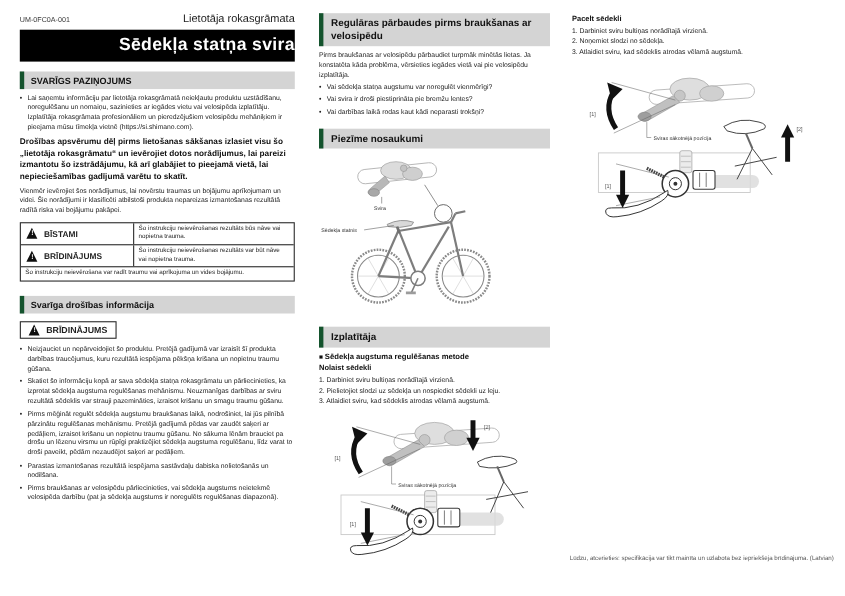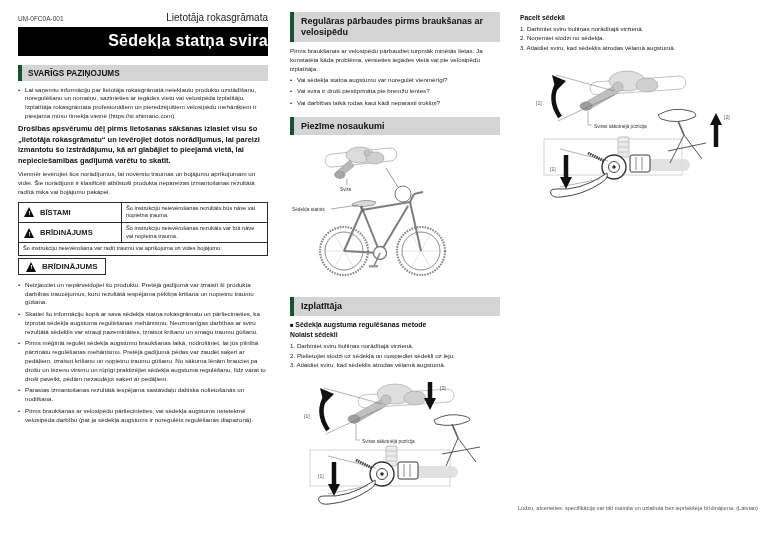--- a/index.html
+++ b/index.html
@@ -89,20 +89,21 @@
           <span class="tri"></span>
           <span>BRĪDINĀJUMS</span>
         </div>
         <div class="sev-desc">Šo instrukciju neievērošanas rezultāts var būt nāve vai nopietna trauma.</div>
       </div>
       <div class="sev-row">
         <div class="sev-desc">Šo instrukciju neievērošana var radīt traumu vai aprīkojuma un vides bojājumu.</div>
       </div>
     </div>
 
+    <div class="sec-h mt13">Svarīga drošības informācija</div>
     <div class="warn-box">
       <span class="tri"></span>
       <span>BRĪDINĀJUMS</span>
     </div>
     <div class="b">Neizjauciet un nepārveidojiet šo produktu. Pretējā gadījumā var izraisīt šī produkta darbības traucējumus, kuru rezultātā iespējama pēkšņa krišana un nopietnu traumu gūšana.</div>
     <div class="b">Skatiet šo informāciju kopā ar sava sēdekļa statņa rokasgrāmatu un pārliecinieties, ka izprotat sēdekļa augstuma regulēšanas mehānismu. Neuzmanīgas darbības ar sviru rezultātā sēdeklis var strauji pazemināties, izraisot krišanu un smagu traumu gūšanu.</div>
     <div class="b">Pirms mēģināt regulēt sēdekļa augstumu braukšanas laikā, nodrošiniet, lai jūs pilnībā pārzinātu regulēšanas mehānismu. Pretējā gadījumā pēdas var zaudēt saķeri ar pedāļiem, izraisot krišanu un nopietnu traumu gūšanu. No sākuma lēnām brauciet pa drošu un lēzenu virsmu un rūpīgi praktizējiet sēdekļa augstuma regulēšanu, līdz varat to droši paveikt, pēdām nezaudējot saķeri ar pedāļiem.</div>
 
     <div class="b">Parastas izmantošanas rezultātā iespējama sastāvdaļu dabiska nolietošanās un nodilšana.</div>
     <div class="b">Pirms braukšanas ar velosipēdu pārliecinieties, vai sēdekļa augstums neietekmē velosipēda darbību (pat ja sēdekļa augstums ir noregulēts regulēšanas diapazonā).</div>

